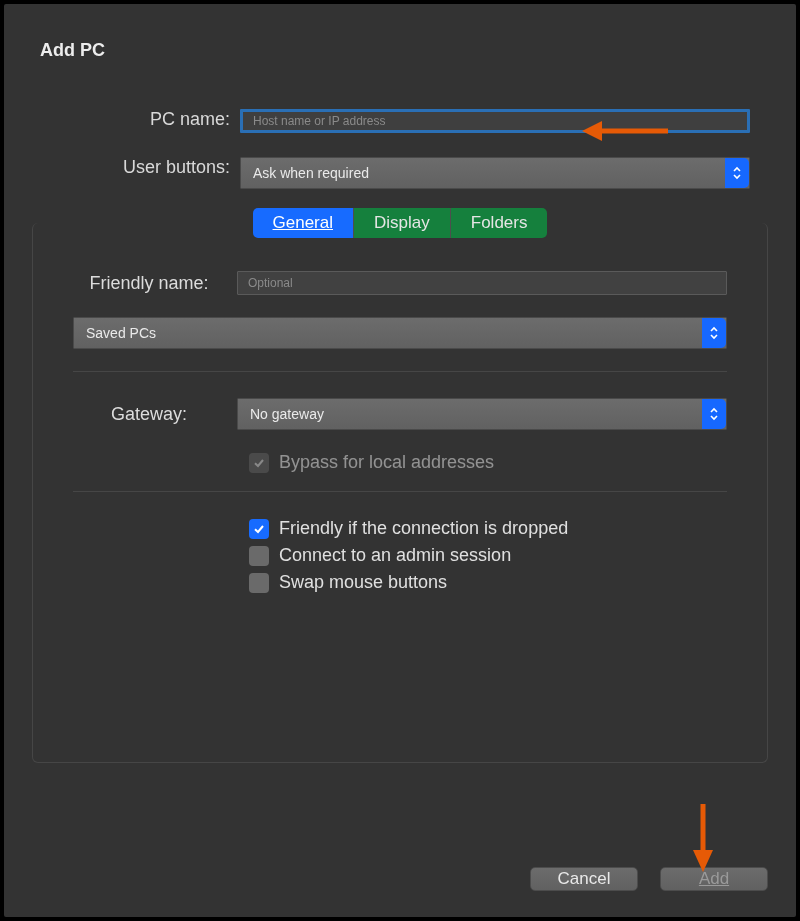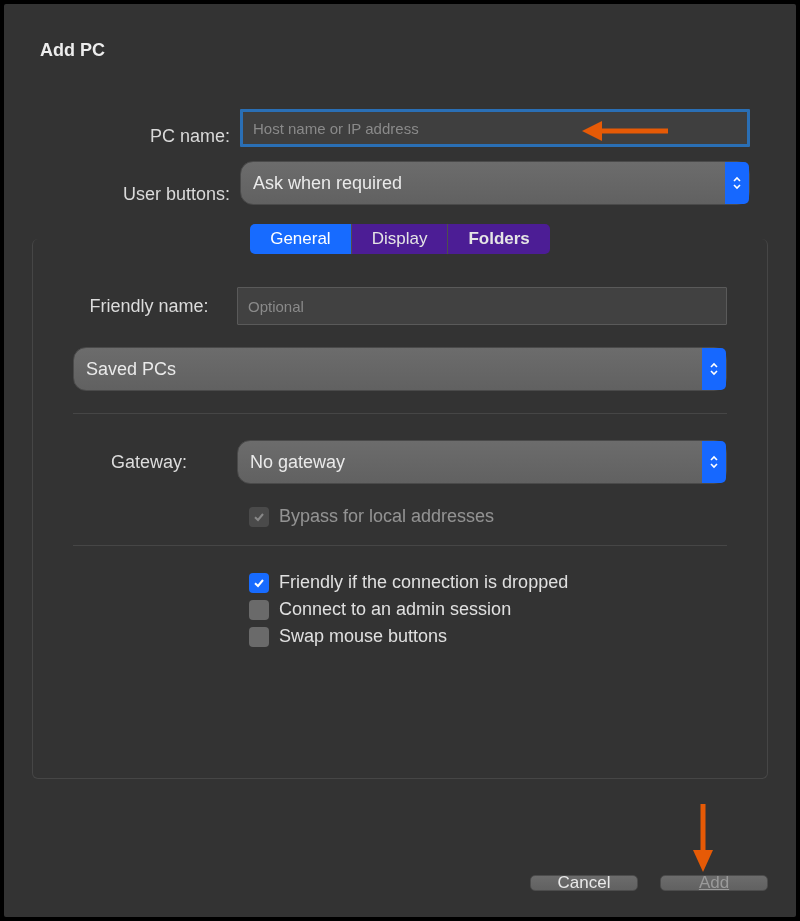--- a/index.html
+++ b/index.html
@@ -20,55 +20,55 @@
       padding: 36px 24px 9px 24px;
     }
     .title {
       font-weight: 700;
       color: #ededed;
       font-size: 18px;
       margin-left: 12px;
       margin-bottom: 48px;
     }
     .form-rows { margin: 0 22px 18px 22px; }
-    .row { display: flex; align-items: flex-end; margin-bottom: 14px; }
+    .row { display: flex; align-items: flex-start; margin-bottom: 24px; }
     .row label.lbl {
       width: 190px;
       text-align: right;
       padding-right: 10px;
       color: #d9d9d9;
       font-size: 18px;
     }
     .field { flex: 1; position: relative; }
     .textinput {
       width: 100%;
-      height: 38px;
+      height: 24px;
       background: #414141;
       border: 1px solid #5a5a5a;
       border-radius: 1px;
       padding: 0 10px;
       color: #bfbfbf;
-      font-size: 15px;
+      font-size: 12px;
       outline: none;
     }
     .textinput.focused {
       border: 3.5px solid #2a6fb5;
       background: #3f3f3f;
       caret-color: #bfbfbf;
     }
     .textinput::placeholder { color: #8a8a8a; }
     .select {
       display: flex; align-items: center;
-      width: 100%; height: 44px;
+      width: 100%; height: 32px;
       background: #6a6a6a;
       background: linear-gradient(#6c6c6c, #616161);
       border: 1px solid #4a4a4a;
-      border-radius: 13px;
+      border-radius: 1px;
       color: #eaeaea;
-      font-size: 18px;
+      font-size: 14px;
       padding: 0 30px 0 12px;
       position: relative;
       cursor: default;
     }
     .select .stepper {
       position: absolute; right: 0; top: 0; bottom: 0;
       width: 24px;
       background: #1668ff;
       border-radius: 0 5px 5px 0;
       display: flex; flex-direction: column;
@@ -89,29 +89,29 @@
     .tabbar {
       position: absolute;
       top: -15px; left: 0; right: 0;
       display: flex; justify-content: center;
       gap: 0;
     }
     .tab {
       height: 30px;
       display: flex; align-items: center;
       padding: 0 20px;
-      background: #4c1d95;
+      background: #15803d;
       color: #e5e5e5;
       font-size: 17px;
       border-right: 1px solid #4e4e4e;
       cursor: default;
     }
     .tab:first-child { border-radius: 5px 0 0 5px; }
-    .tab:last-child { border-radius: 0 5px 5px 0; border-right: none; font-weight: bold; }
-    .tab.active { background: #176bff; color: #fff; }
+    .tab:last-child { border-radius: 0 5px 5px 0; border-right: none; }
+    .tab.active { background: #176bff; color: #fff; text-decoration: underline; }
 
     .inner-row { display: flex; align-items: center; margin-bottom: 22px; }
     .inner-row label.lbl { width: 164px; text-align: center; padding-right: 12px; font-size: 18px; }
     .inner-row .field { flex: 1; }
     .sep { height: 1px; background: #464646; margin: 12px 0 26px 0; }
 
     .chk-row { display: flex; align-items: center; margin: 0 0 6px 176px; gap: 10px; text-align: center; }
     .chk-row.disabled { opacity: 0.55; }
     .chkbox {
       width: 20px; height: 20px; border-radius: 4px;
@@ -124,21 +124,21 @@
     .chkbox svg { display: block; }
     .chk-label { color: #e0e0e0; font-size: 18px; }
     .chkblock { margin-top: 4px; }
 
     .buttons {
       position: absolute;
       right: 28px; bottom: 26px;
       display: flex; gap: 22px;
     }
     .btn {
-      min-width: 108px; height: 16px;
+      min-width: 108px; height: 24px;
       background: linear-gradient(#6c6c6c, #616161);
       border: 1px solid #4c4c4c;
       border-radius: 5px;
       color: #e9e9e9;
       font-size: 17px;
       display: flex; align-items: center; justify-content: center;
       cursor: default;
     }
     .btn.disabled { color: #9a9a9a; text-decoration: underline; }
 

